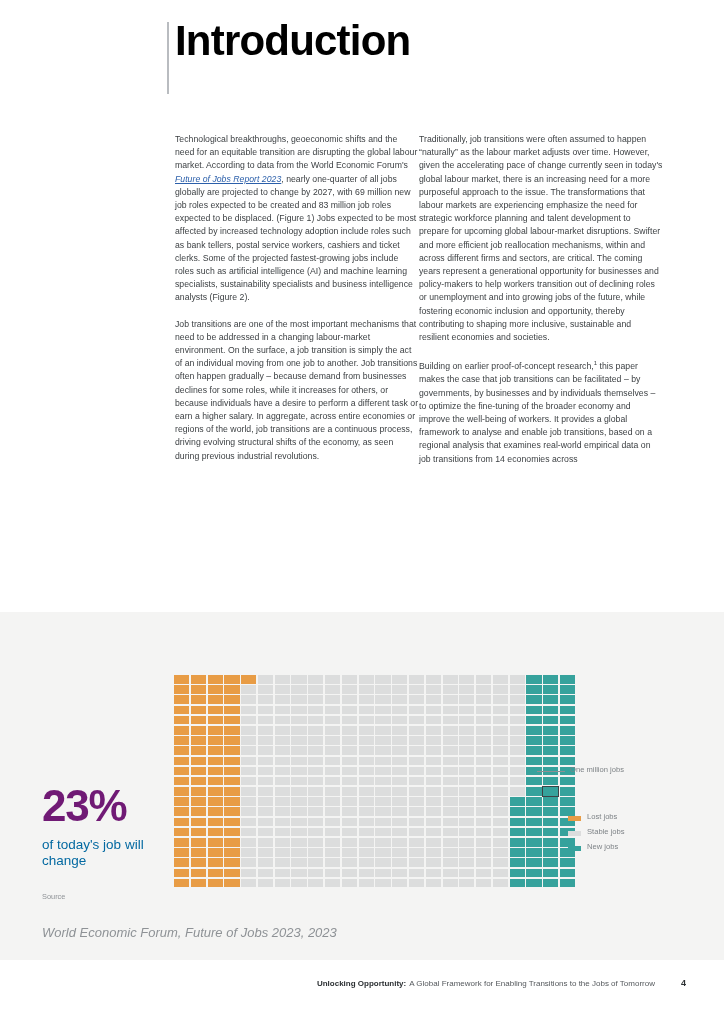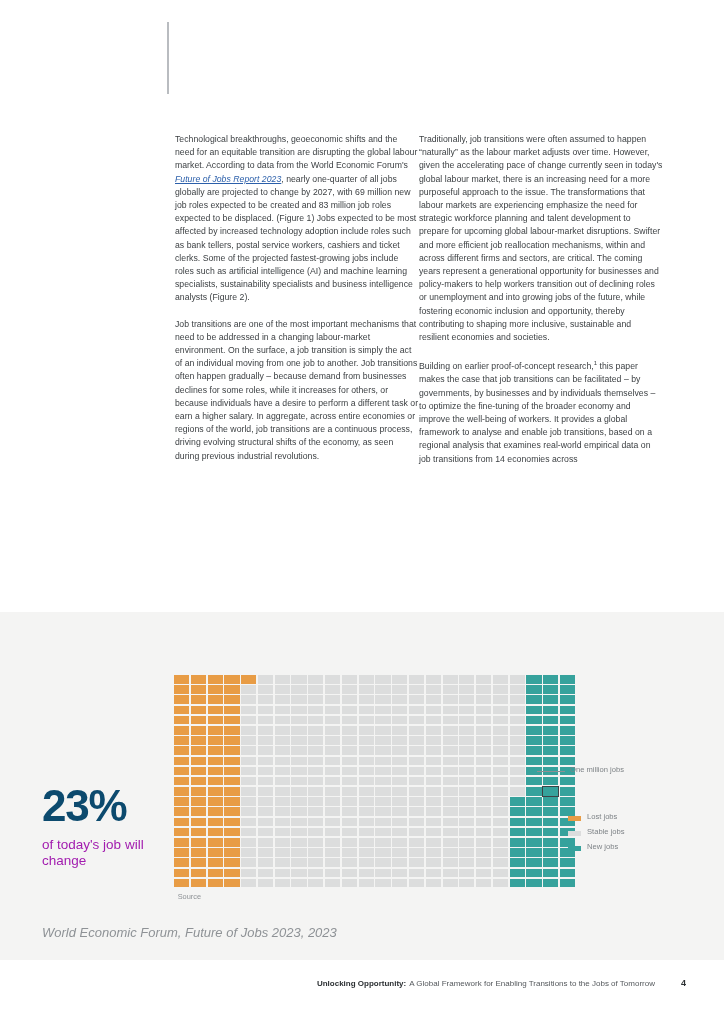--- a/index.html
+++ b/index.html
@@ -123,29 +123,29 @@
   .stat-block {
     position: absolute;
     left: 42px;
     top: 172px;
     width: 125px;
   }
 
   .stat-number {
     font-size: 44px;
     font-weight: 700;
-    color: #0c4a6e;
+    color: #701a75;
     letter-spacing: -1.2px;
     line-height: 1;
   }
 
   .stat-desc {
     margin-top: 9px;
     font-size: 13.5px;
-    color: #a21caf;
+    color: #0369a1;
     line-height: 16px;
   }
 
   
   .waffle {
     position: absolute;
     left: 174px;
     top: 63px;
     display: grid;
     grid-template-columns: repeat(24, 15.2px);
@@ -203,21 +203,20 @@
   
   .source-block {
     position: absolute;
     left: 42px;
     top: 892px;
   }
   .source-head {
     font-size: 7.4px;
     color: #8e9296;
     margin-bottom: 4px;
-    text-align: center;
   }
   .source-body {
     font-size: 13px;
     font-style: italic;
     color: #8e9296;
     margin-top: 24px;
   }
 
   
   .footer {
@@ -245,20 +244,21 @@
     margin-left: 26px;
     font-size: 9px;
   }
 </style>
 </head>
 <body>
 
 <div class="page-top">
 
   <div class="title-rule"></div>
+  <h1 class="page-title">Introduction</h1>
 
   <div class="body-columns">
     <div class="col" id="left-col">
         <p>Technological breakthroughs, geoeconomic shifts and the need for an equitable transition are disrupting the global labour market. According to data from the World Economic Forum's <span class="inline-link">Future of Jobs Report 2023</span>, nearly one-quarter of all jobs globally are projected to change by 2027, with 69 million new job roles expected to be created and 83 million job roles expected to be displaced. (Figure 1) Jobs expected to be most affected by increased technology adoption include roles such as bank tellers, postal service workers, cashiers and ticket clerks. Some of the projected fastest-growing jobs include roles such as artificial intelligence (AI) and machine learning specialists, sustainability specialists and business intelligence analysts (Figure 2).</p>
         <p>Job transitions are one of the most important mechanisms that need to be addressed in a changing labour-market environment. On the surface, a job transition is simply the act of an individual moving from one job to another. Job transitions often happen gradually – because demand from businesses declines for some roles, while it increases for others, or because individuals have a desire to perform a different task or earn a higher salary. In aggregate, across entire economies or regions of the world, job transitions are a continuous process, driving evolving structural shifts of the economy, as seen during previous industrial revolutions.</p>
       </div>
     <div class="col" id="right-col">
         <p>Traditionally, job transitions were often assumed to happen “naturally” as the labour market adjusts over time. However, given the accelerating pace of change currently seen in today's global labour market, there is an increasing need for a more purposeful approach to the issue. The transformations that labour markets are experiencing emphasize the need for strategic workforce planning and talent development to prepare for upcoming global labour-market disruptions. Swifter and more efficient job reallocation mechanisms, within and across different firms and sectors, are critical. The coming years represent a generational opportunity for businesses and policy-makers to help workers transition out of declining roles or unemployment and into growing jobs of the future, while fostering economic inclusion and opportunity, thereby contributing to shaping more inclusive, sustainable and resilient economies and societies.</p>
         <p>Building on earlier proof-of-concept research,<span class="fn-sup">1</span> this paper makes the case that job transitions can be facilitated – by governments, by businesses and by individuals themselves – to optimize the fine-tuning of the broader economy and improve the well-being of workers. It provides a global framework to analyse and enable job transitions, based on a regional analysis that examines real-world empirical data on job transitions from 14 economies across</p>
       </div>

